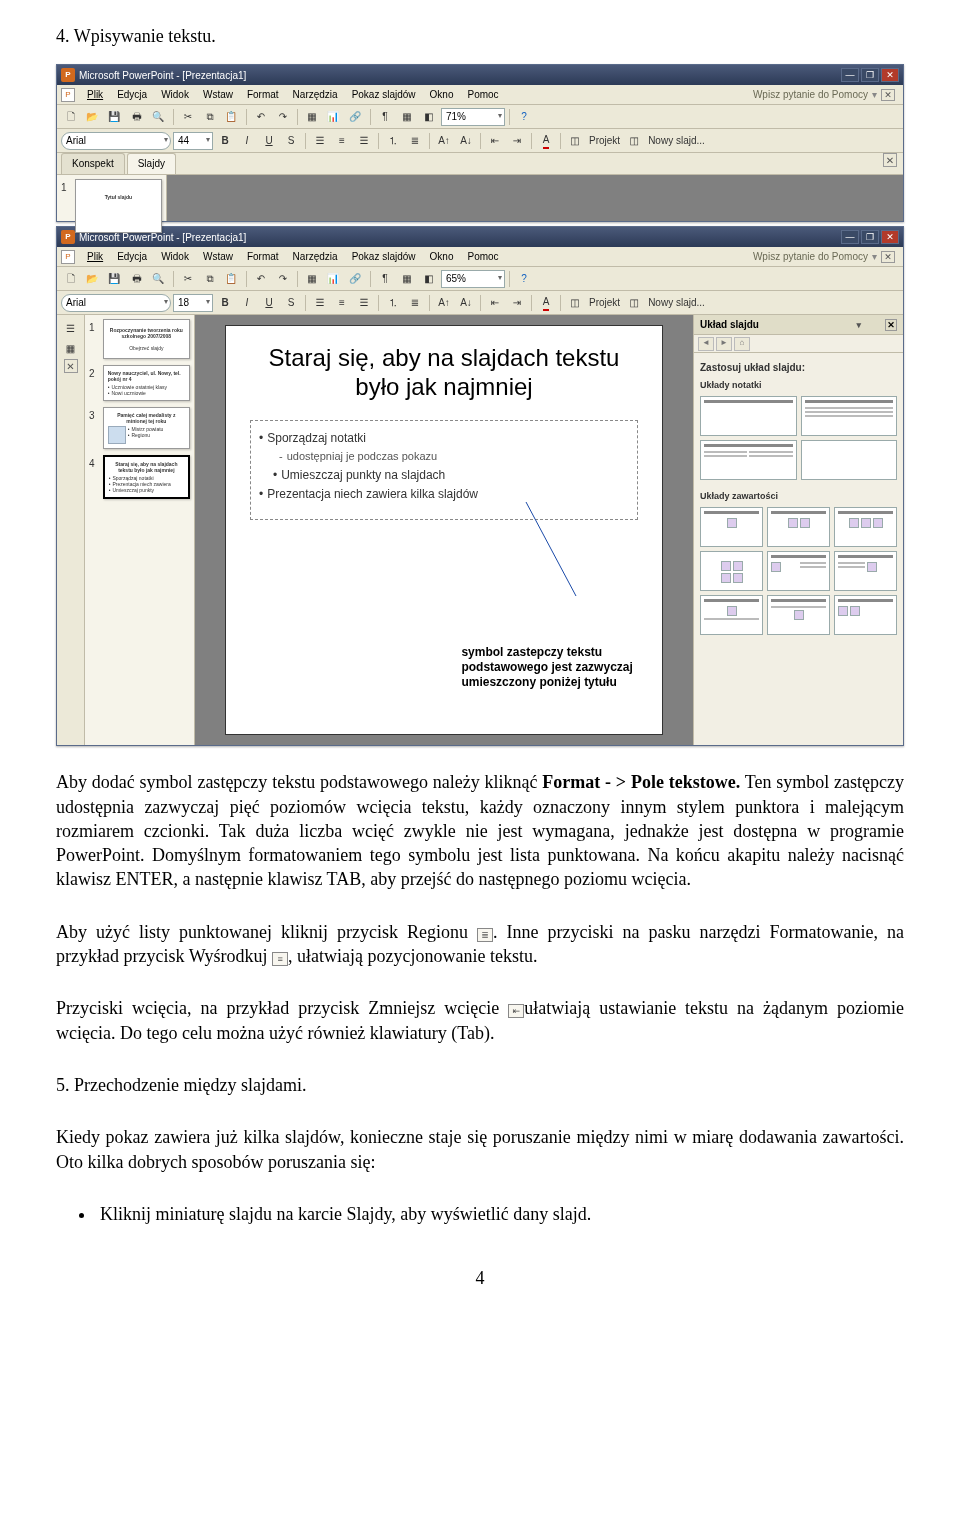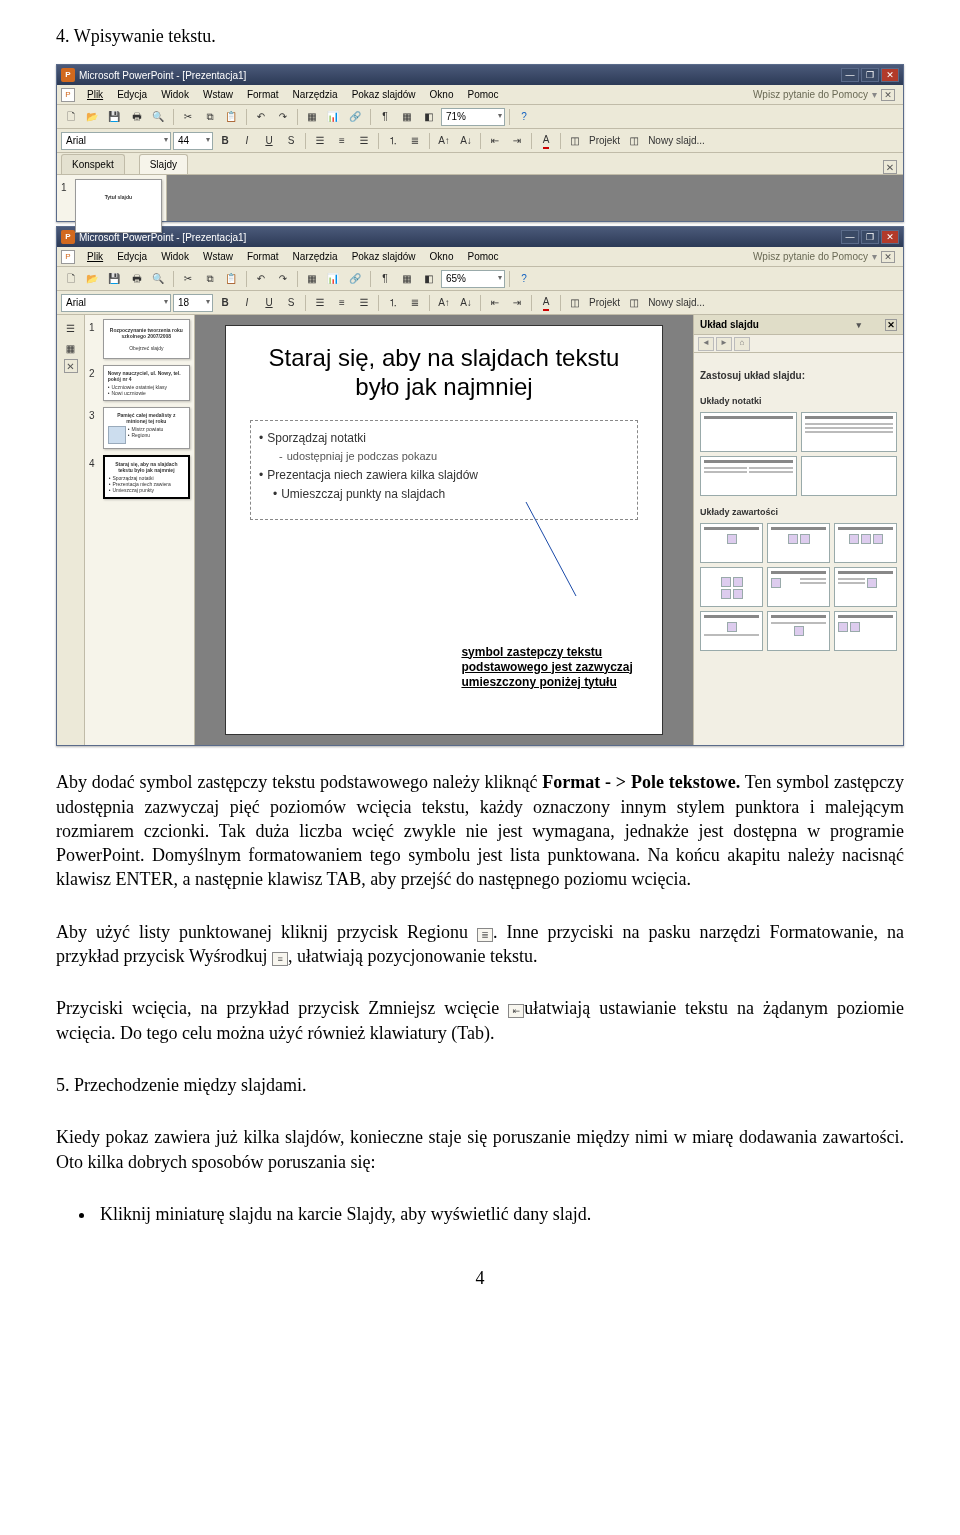--- a/index.html
+++ b/index.html
@@ -93,28 +93,28 @@
     font-size: 10px;
     color: #333;
     border-radius:2px;
   }
   .tb-sep { width:1px;height:16px;background:#c0bba8;margin:0 2px; }
   .tb-combo {
     height:18px;border:1px solid #9aa;background:#fff;font-size:10px;
     padding:0 14px 0 4px;display:flex;align-items:center;position:relative;
   }
   .tb-combo::after{content:"▾";position:absolute;right:2px;color:#666;font-size:8px;}
-  .tb-combo.font { width: 110px; }
+  .tb-combo.font { width: 110px; border-radius: 9px; }
   .tb-combo.size { width: 40px; }
   .tb-combo.zoom { width: 64px; }
   .tb-label { font-size:10px;color:#333;padding:0 2px; }
 
   .outline-tabs {
     height: 22px;
-    display:flex;align-items:flex-end;padding-left:4px;gap:14px;
+    display:flex;padding-left:4px;gap:2px;
     background:#ece9d8;border-bottom:1px solid #c0bba8;
   }
   .ol-tab {
     padding:3px 10px;border:1px solid #c0bba8;border-bottom:none;
     background:#e4e1d0;border-top-left-radius:3px;border-top-right-radius:3px;
     font-size:10px;
   }
   .ol-tab.active { background:#f6f4ea; }
   .ol-close { margin-left:auto;margin-right:6px;width:14px;height:14px;border:1px solid #999;font-size:10px;display:flex;align-items:center;justify-content:center;color:#555; }
 
@@ -183,21 +183,21 @@
   }
   .task-header {
     height:20px;background:#e0ddc8;display:flex;align-items:center;
     padding:0 6px;font-weight:bold;border-bottom:1px solid #c0bba8;gap:20px;
   }
   .task-header .chev { margin-left:auto;color:#555;font-size:9px; }
   .task-header .tclose { width:12px;height:12px;border:1px solid #999;font-size:9px;display:flex;align-items:center;justify-content:center;margin-left:4px; }
   .task-nav { height:18px;display:flex;align-items:center;gap:2px;padding:2px 4px;border-bottom:1px solid #c0bba8; }
   .task-nav .nav-btn { width:16px;height:14px;border:1px solid #bbb;background:#ece9d8;display:flex;align-items:center;justify-content:center;font-size:8px;color:#777; }
   .task-section { padding:4px 6px; }
-  .task-label { font-weight:bold;margin:12px 0;color:#333; }
+  .task-label { font-weight:bold;margin:4px 0;color:#333; }
   .task-sub { font-weight:bold;margin:3px 0;font-size:9px;color:#333; }
   .layout-grid { display:grid;grid-template-columns:repeat(3,1fr);gap:4px;padding:2px 0; }
   .layout-grid.two { grid-template-columns:repeat(2,1fr); }
   .layout-cell {
     height:40px;background:#fff;border:1px solid #9aa;
     padding:3px;display:flex;flex-direction:column;gap:2px;
   }
   .lc-line { height:2px;background:#bbb; }
   .lc-title { height:3px;background:#888;margin-bottom:2px; }
   .lc-split { display:flex;gap:2px;flex:1; }
@@ -475,32 +475,32 @@
     <div class="editor-pane">
       <div class="slide-canvas" style="position:relative;">
         <div class="slide-title">Staraj się, aby na slajdach tekstu było jak najmniej</div>
         <div class="text-box">
           <div class="tb-line bullet">
               <span>Sporządzaj notatki</span>
             </div>
           <div class="tb-line sub">
               <span>udostępniaj je podczas pokazu</span>
             </div>
+          <div class="tb-line bullet" style="padding-left:14px;">
+              <span>Umieszczaj punkty na slajdach</span>
+            </div>
           <div class="tb-line bullet">
               <span>Prezentacja niech zawiera kilka slajdów</span>
-            </div>
-          <div class="tb-line bullet" style="padding-left:14px;">
-              <span>Umieszczaj punkty na slajdach</span>
             </div>
         </div>
 
         <svg width="100%" height="100%" style="position:absolute;left:0;top:0;pointer-events:none;">
           <line x1="300" y1="176" x2="350" y2="270" class="callout-line"></line>
         </svg>
-        <div class="callout" style="width:200px;text-decoration:underline;">symbol zastepczy tekstu podstawowego jest zazwyczaj umieszczony poniżej tytułu</div>
+        <div class="callout" style="width:200px;">symbol zastepczy tekstu podstawowego jest zazwyczaj umieszczony poniżej tytułu</div>
       </div>
     </div>
 
     <div class="task-pane">
       <div class="task-header">
         <span>Układ slajdu</span>
         <span class="chev">▾</span>
         <div class="tclose">✕</div>
       </div>
       <div class="task-nav">

